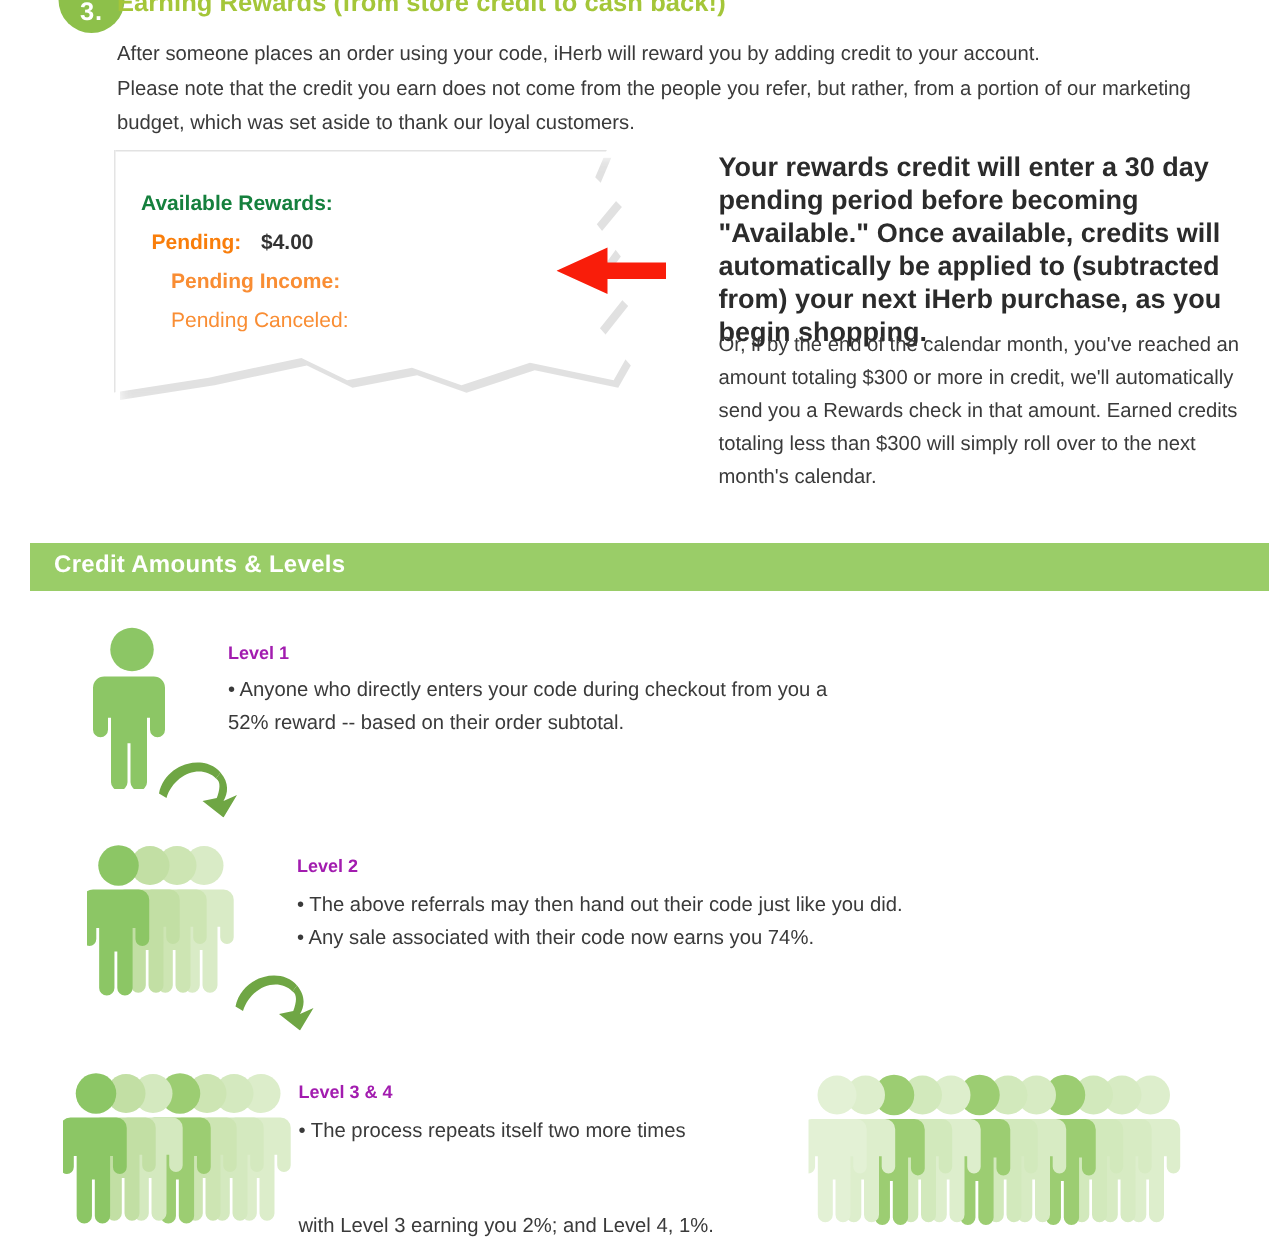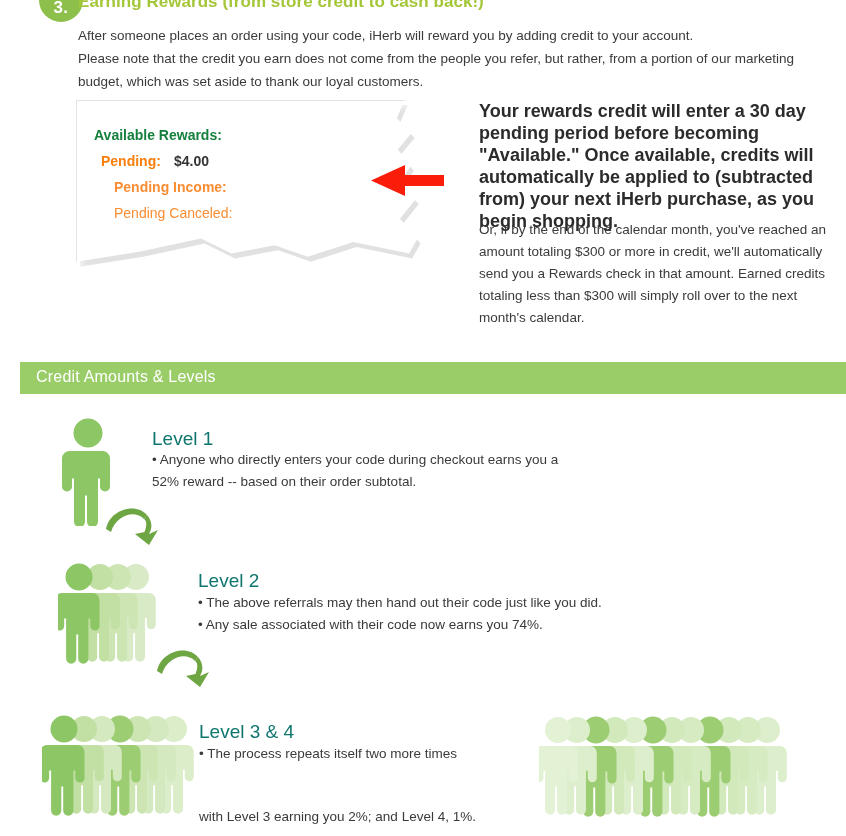--- a/index.html
+++ b/index.html
@@ -174,31 +174,31 @@
     top: 362px;
     width: 826px;
     height: 32px;
     background: #9acd68;
   }
   #banner-text {
     position: absolute;
     left: 36px;
     top: 368px;
     font-size: 16px;
-    font-weight: normal;
+    font-weight: bold;
     color: #ffffff;
     letter-spacing: .2px;
   }
 
   
   .lvl-title {
     position: absolute;
-    font-size: 19px;
-    font-weight: normal;
-    color: #0f766e;
+    font-size: 12px;
+    font-weight: bold;
+    color: #a21caf;
     white-space: nowrap;
   }
   .lvl-line {
     position: absolute;
     font-size: 13.5px;
     line-height: 21px;
     color: #3a3a3a;
     white-space: nowrap;
   }
 
@@ -262,21 +262,21 @@
   <g fill="#8cc665">
     <circle cx="28" cy="15" r="14.5"></circle>
     <path d="M13.5 33 h29 a7.5 7.5 0 0 1 7.5 7.5 v28 a5 5 0 0 1 -10 0 v-8 h-2 v43 a5.5 5.5 0 0 1 -11 0 v-26 h-2 v26 a5.5 5.5 0 0 1 -11 0 v-43 h-2 v8 a5 5 0 0 1 -10 0 v-28 a7.5 7.5 0 0 1 7.5 -7.5 z"></path>
   </g>
 </svg>
 <svg class="curve-arrow" id="arrow-1" viewBox="0 0 62 42">
   <path d="M2 26 C6 6 32 -1 43 12 L40 16 C30 6 12 13 7 29 Z" fill="#6fa644"></path>
   <path d="M43 12 C49 19 48 26 45 31 L54 27 L45 42 L31 31 L40.5 29 C42.5 24 43.5 18 40 16 Z" fill="#6fa644"></path>
 </svg>
 <div class="lvl-title" id="l1-title">Level 1</div>
-<div class="lvl-line" id="l1-t1">• Anyone who directly enters your code during checkout earns you a</div>
+<div class="lvl-line" id="l1-t1">• Anyone who directly enters your code during checkout from you a</div>
 <div class="lvl-line" id="l1-t2">52% reward -- based on their order subtotal.</div>
 
 <svg class="people" id="people-2" viewBox="0 0 106 108">
   <g fill="#d9ebc6">
     <circle cx="78" cy="14" r="13"></circle>
     <path d="M65 30 h26 a6.8 6.8 0 0 1 6.8 6.8 v25 a4.5 4.5 0 0 1 -9 0 v-7 h-1.8 v39 a5 5 0 0 1 -10 0 v-23.5 h-1.8 v23.5 a5 5 0 0 1 -10 0 v-39 h-1.8 v7 a4.5 4.5 0 0 1 -9 0 v-25 a6.8 6.8 0 0 1 6.8 -6.8 z"></path>
   </g>
   <g fill="#cde5b3">
     <circle cx="60" cy="14" r="13"></circle>
     <path d="M47 30 h26 a6.8 6.8 0 0 1 6.8 6.8 v25 a4.5 4.5 0 0 1 -9 0 v-7 h-1.8 v39 a5 5 0 0 1 -10 0 v-23.5 h-1.8 v23.5 a5 5 0 0 1 -10 0 v-39 h-1.8 v7 a4.5 4.5 0 0 1 -9 0 v-25 a6.8 6.8 0 0 1 6.8 -6.8 z"></path>

